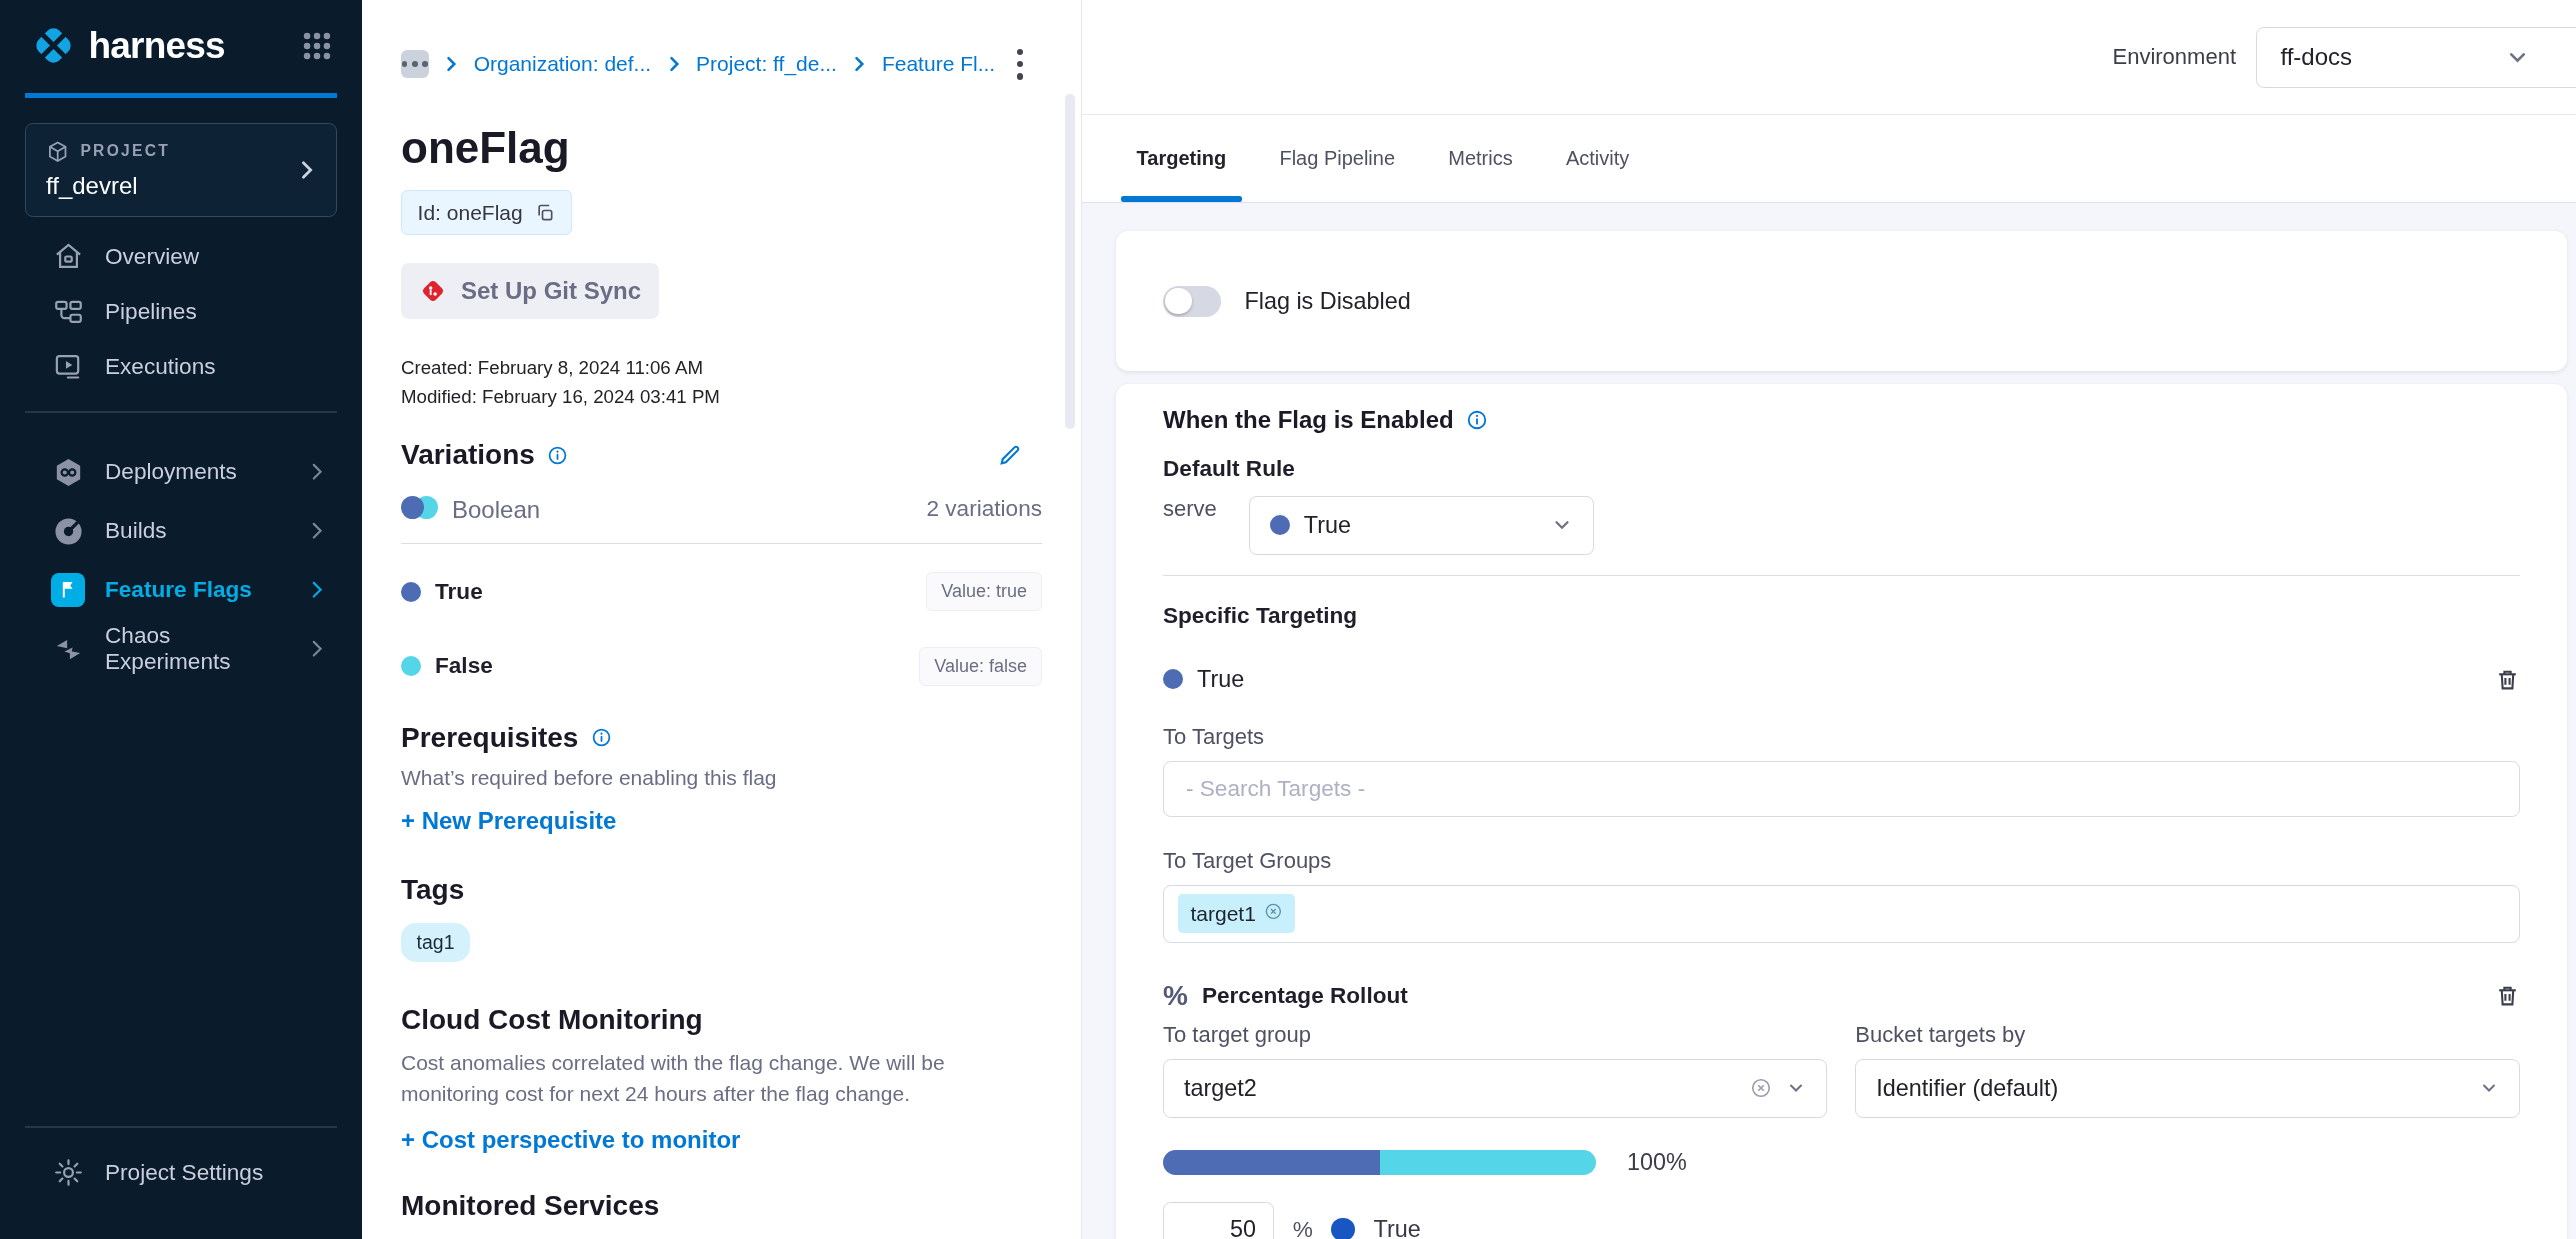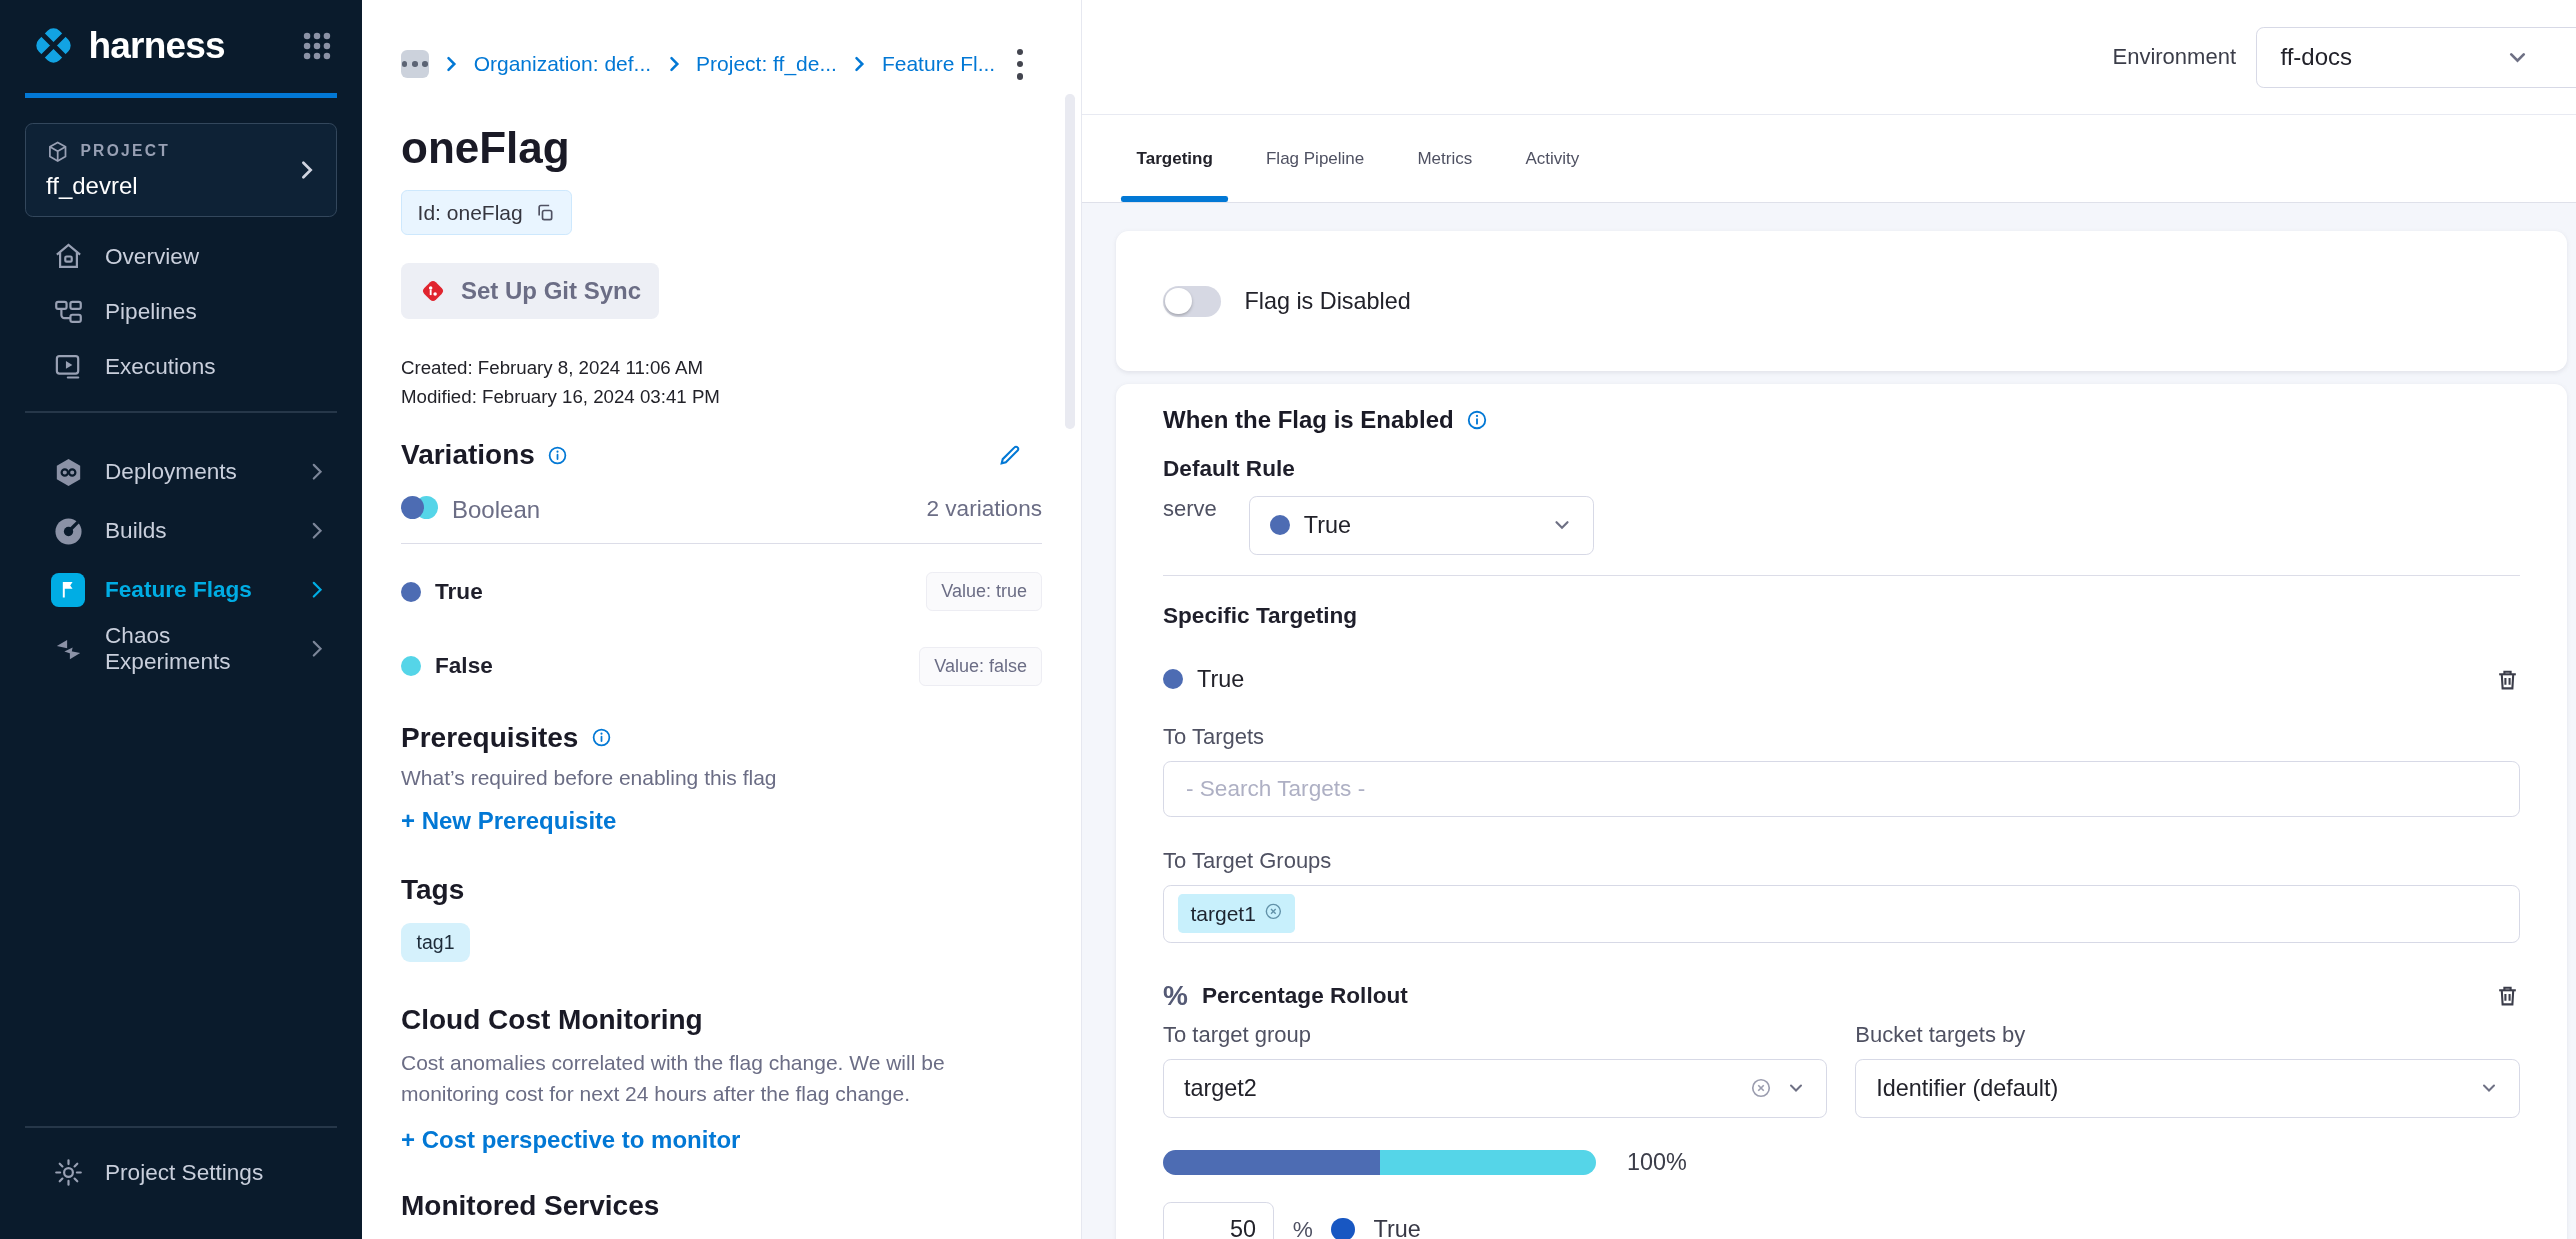--- a/index.html
+++ b/index.html
@@ -54,34 +54,34 @@
   .count{margin-left:auto;font-size:22.6px;color:#6b6d85}
   .hr{height:1.6px;background:#dcdde8;margin-top:18.7px}
   .var-row{display:flex;align-items:center;margin-top:28px;font-size:22.6px;font-weight:600;color:#1f1f2b;gap:14px}
   .var-row.second{margin-top:36px}
   .dot{width:20px;height:20px;border-radius:50%;flex:none}
   .value-badge{margin-left:auto;padding:7.8px 14px;background:#fafafc;border:1.6px solid #ededf3;border-radius:6.2px;font-size:18px;color:#6b6d85;font-weight:400}
   .mt-pre{margin-top:36px}
   .sub{margin-top:12.5px;font-size:21px;color:#6b6d85}
   .add-link{display:inline-flex;gap:12.5px;margin-top:17px;font-size:24px;font-weight:700;color:#0278d5;align-items:center;cursor:pointer}
   .mt-tags{margin-top:39px}
-  .tag-chip{display:inline-block;margin-top:17px;padding:7.8px 15.6px;background:#d5f1fc;border-radius:9px;font-size:19.5px;color:#1d2b39}
+  .tag-chip{display:inline-block;margin-top:17px;padding:7.8px 15.6px;background:#d5f1fc;border-radius:15px;font-size:19.5px;color:#1d2b39}
   .mt-ccm{margin-top:42px}
   .para{margin-top:11px;font-size:21px;color:#6b6d85;line-height:31px;max-width:655px}
   .mt-ms{margin-top:36px}
   .mid-scroll{position:absolute;right:6.2px;top:94px;width:9.4px;height:335px;background:#e9eaf1;border-radius:4.7px;cursor:pointer}
 
   
   .right{flex:1;background:#f4f6fb;display:flex;flex-direction:column;min-width:0}
   .rp-header{height:114px;background:#fff;display:flex;align-items:center;justify-content:flex-end;flex:none}
   .env-label{font-size:22px;color:#3b3d49;margin-right:20px}
   .env-select{width:337px;height:61px;border:1.6px solid #d7d9e6;border-radius:7.8px;background:#fff;display:flex;align-items:center;padding:0 23.4px;font-size:24px;color:#22222a;margin-right:-17px;cursor:pointer}
   .env-select .chev{margin-left:auto;margin-right:39px;color:#6e7084}
   .rp-tabs{height:89px;background:#fff;border-top:1.6px solid #e8eaf2;border-bottom:1.6px solid #dfe1ea;display:flex;align-items:stretch;padding-left:53px;gap:50px;flex:none}
-  .tab{display:flex;align-items:center;font-size:17px;color:#4f5162;position:relative;padding:0 1.6px;cursor:pointer}
+  .tab{display:flex;align-items:center;font-size:20px;color:#4f5162;position:relative;padding:0 1.6px;cursor:pointer}
   .tab.active{color:#22222a;font-weight:700}
   .tab.active::after{content:"";position:absolute;left:-14px;right:-14px;bottom:0;height:6.2px;background:#0278d5;border-radius:2.3px}
   .rp-body{flex:1;padding:28px 9.4px 0 34px;overflow:hidden}
   .card{background:#fff;border-radius:12.5px;box-shadow:0 1.6px 4.7px rgba(96,97,112,.12)}
   .card1{height:140px;display:flex;align-items:center;padding:0 47px;margin-bottom:12.5px}
   .toggle{width:58px;height:31px;border-radius:17px;background:#d6d8e3;position:relative;flex:none;cursor:pointer}
   .toggle::after{content:"";position:absolute;left:2.3px;top:2.3px;width:26.5px;height:26.5px;border-radius:50%;background:#fff;box-shadow:0 1.6px 3.1px rgba(0,0,0,.25)}
   .toggle-label{margin-left:23.4px;font-size:23.4px;color:#22222a}
   .card2{padding:22px 47px 47px;height:1107px}
   .enabled-head{font-size:24px;font-weight:700;display:flex;gap:12.5px;align-items:center;color:#1a1a26}

